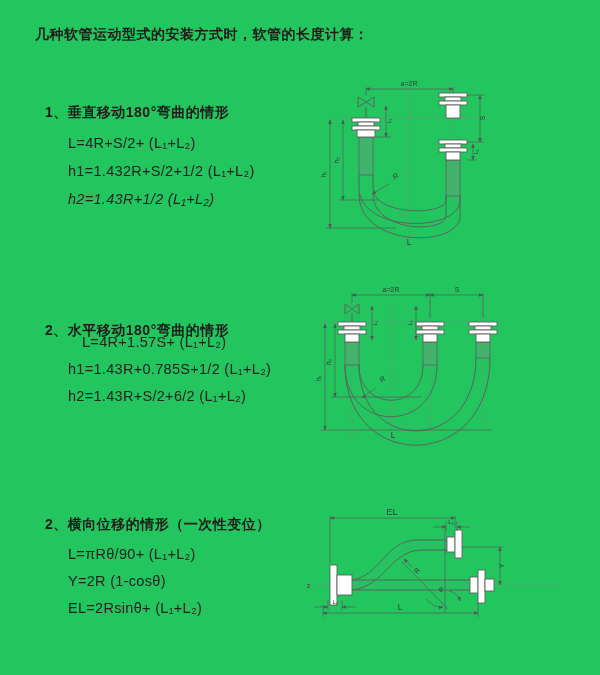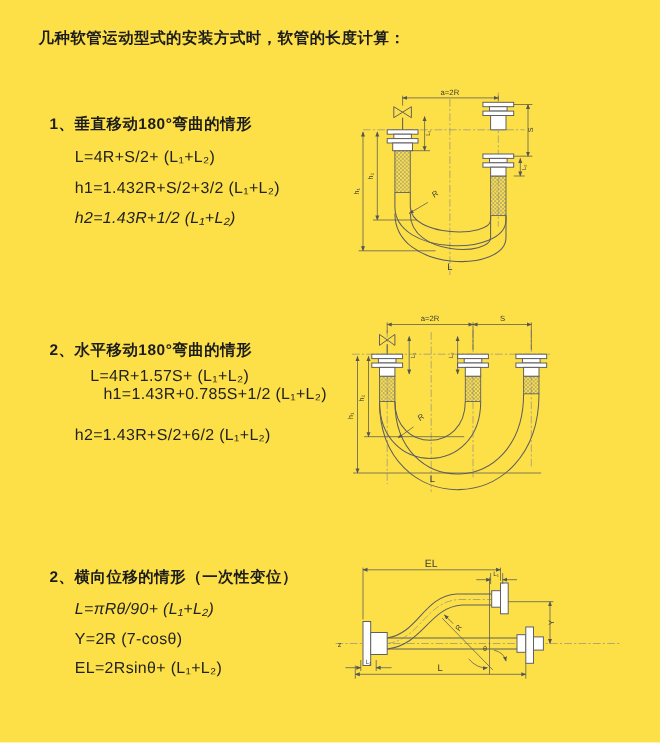--- a/index.html
+++ b/index.html
@@ -1,16 +1,16 @@
 <!DOCTYPE html>
 <html><head>
 <meta charset="utf-8">
 <style>
   html,body{margin:0;padding:0;background:#fff;}
-  .page{position:relative;width:600px;height:675px;background:#fde047;overflow:hidden;
+  .page{position:relative;width:600px;height:675px;background:#22c55e;overflow:hidden;
         font-family:"Liberation Sans",sans-serif;color:#1c1c1c;}
   .abs{position:absolute;}
   .title{font-size:14px;font-weight:bold;letter-spacing:.5px;}
   .heading{font-size:14px;font-weight:bold;letter-spacing:.5px;}
   .formula{font-size:14.5px;font-weight:400;letter-spacing:.3px;color:#222;text-align:center;}
   svg text{font-family:"Liberation Sans",sans-serif;fill:#3a3a3a;}
   .dl{stroke:#5a5a5a;stroke-width:.7;fill:none;}              
   .dw{stroke:#5f5f5f;stroke-width:.95;fill:none;}             
   .cl{stroke:#8a8a8a;stroke-width:.6;fill:none;stroke-dasharray:7 2 2 2;} 
   .fl{fill:#fff;stroke:#5f5f5f;stroke-width:.9;}              
@@ -18,21 +18,21 @@
 </head>
 <body>
 
 <div class="page">
 
   <div class="abs title" style="left:35px;top:26px;">几种软管运动型式的安装方式时，软管的长度计算：</div>
 
   <div>
     <div class="abs heading" style="left:45px;top:104px;text-align:right;">1、垂直移动180°弯曲的情形</div>
     <div class="abs formula" style="left:68px;top:135px;">L=4R+S/2+ (L₁+L₂)</div>
-    <div class="abs formula" style="left:68px;top:163px;">h1=1.432R+S/2+3/2 (L₁+L₂)</div>
+    <div class="abs formula" style="left:68px;top:163px;">h1=1.432R+S/2+1/2 (L₁+L₂)</div>
     <div class="abs formula" style="left:68px;top:191px;font-style:italic;">h2=1.43R+1/2 (L₁+L₂)</div>
   </div>
 
   <svg class="abs" style="left:312px;top:76px;" width="290" height="180" viewBox="0 0 290 180">
     <defs>
       <marker id="m1" viewBox="0 0 10 10" refX="9" refY="5" markerWidth="6.5" markerHeight="6.5" orient="auto-start-reverse">
           <path d="M0,1 L10,5 L0,9 z" fill="#555"></path>
         </marker>
       <pattern id="p1" width="3.5" height="3.5" patternUnits="userSpaceOnUse">
         <path d="M0,0 L3.5,3.5 M3.5,0 L0,3.5" stroke="#8a8a8a" stroke-width="0.5"></path>
@@ -101,23 +101,23 @@
     <text font-size="6.5" text-anchor="middle" transform="rotate(-90 27 84)" x="27" y="84">h₂</text>
     <path class="dl" d="M27,124 H67 M14,152 H84"></path>
 
     <path class="dl" d="M77,108 L60,118" marker-end="url(#m1)"></path>
     <text font-size="7.5" font-style="italic" transform="rotate(-40 83 104)" x="83" y="104">R</text>
 
     <text x="97" y="169" font-size="8.5" text-anchor="middle">L</text>
   </svg>
 
   <div>
-    <div class="abs heading" style="left:45px;top:310px;">2、水平移动180°弯曲的情形</div>
+    <div class="abs heading" style="left:45px;top:322px;">2、水平移动180°弯曲的情形</div>
     <div class="abs formula" style="left:68px;top:334px;margin-left:14px;">L=4R+1.57S+ (L₁+L₂)</div>
-    <div class="abs formula" style="left:68px;top:351px;margin-left:26px;">h1=1.43R+0.785S+1/2 (L₁+L₂)</div>
+    <div class="abs formula" style="left:68px;top:361px;">h1=1.43R+0.785S+1/2 (L₁+L₂)</div>
     <div class="abs formula" style="left:68px;top:388px;">h2=1.43R+S/2+6/2 (L₁+L₂)</div>
   </div>
 
   <svg class="abs" style="left:312px;top:282px;" width="290" height="175" viewBox="0 0 290 175">
     <defs>
       <marker id="m2" viewBox="0 0 10 10" refX="9" refY="5" markerWidth="6.5" markerHeight="6.5" orient="auto-start-reverse">
           <path d="M0,1 L10,5 L0,9 z" fill="#555"></path>
         </marker>
       <pattern id="p2" width="3.5" height="3.5" patternUnits="userSpaceOnUse">
         <path d="M0,0 L3.5,3.5 M3.5,0 L0,3.5" stroke="#8a8a8a" stroke-width="0.5"></path>
@@ -184,22 +184,22 @@
     <path class="dl" d="M19,115 H110 M9,148 H180"></path>
 
     <path class="dl" d="M64,106 L50,116" marker-end="url(#m2)"></path>
     <text font-size="7.5" font-style="italic" transform="rotate(-40 70 101)" x="70" y="101">R</text>
 
     <text x="81" y="156" font-size="8.5" text-anchor="middle">L</text>
   </svg>
 
   <div>
     <div class="abs heading" style="left:45px;top:516px;">2、横向位移的情形（一次性变位）</div>
-    <div class="abs formula" style="left:68px;top:546px;font-style:italic;">L=πRθ/90+ (L₁+L₂)</div>
-    <div class="abs formula" style="left:68px;top:573px;">Y=2R (7-cosθ)</div>
+    <div class="abs formula" style="left:68px;top:546px;">L=πRθ/90+ (L₁+L₂)</div>
+    <div class="abs formula" style="left:68px;top:573px;">Y=2R (1-cosθ)</div>
     <div class="abs formula" style="left:68px;top:600px;">EL=2Rsinθ+ (L₁+L₂)</div>
   </div>
 
   <svg class="abs" style="left:300px;top:505px;" width="300" height="140" viewBox="0 0 300 140">
     <defs>
       <marker id="m3" viewBox="0 0 10 10" refX="9" refY="5" markerWidth="6.5" markerHeight="6.5" orient="auto-start-reverse">
           <path d="M0,1 L10,5 L0,9 z" fill="#555"></path>
         </marker>
     </defs>
 

